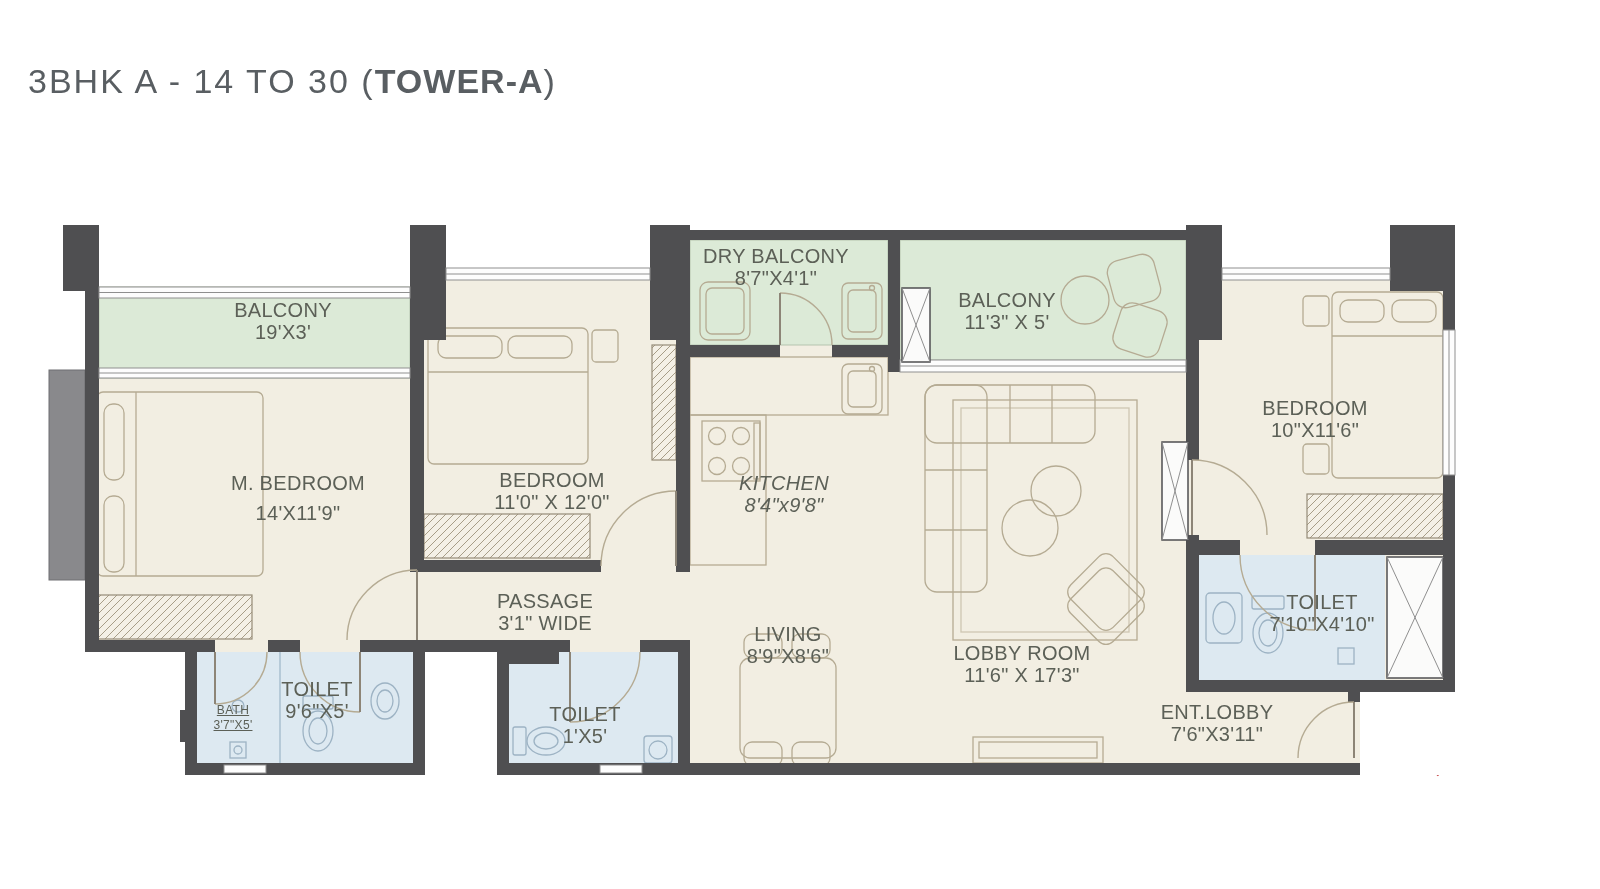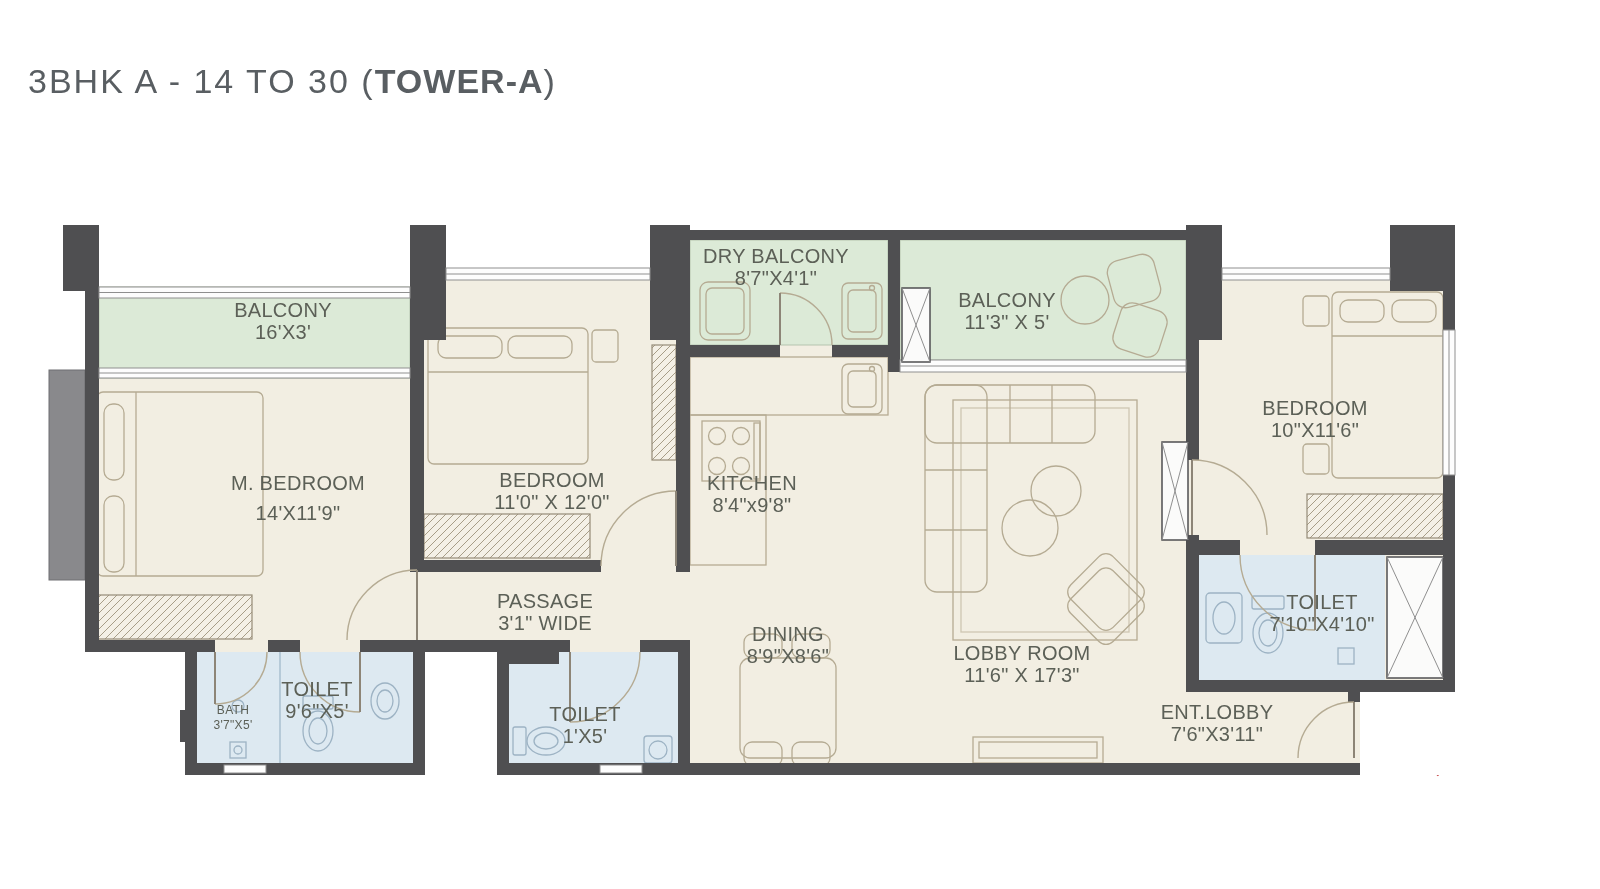--- a/index.html
+++ b/index.html
@@ -5,21 +5,21 @@
   html,body{margin:0;padding:0;background:#fff;}
   .page{position:relative;width:1480px;height:889px;background:#ffffff;overflow:hidden;
         font-family:"Liberation Sans",sans-serif;}
   .title{position:absolute;left:28px;top:62px;font-size:34px;letter-spacing:2px;
          color:#595e62;font-weight:400;white-space:nowrap;}
   .title b{font-weight:700;letter-spacing:1px;}
   .plan-svg{position:absolute;left:0;top:0;}
   .room-label{position:absolute;transform:translateX(-50%);display:flex;flex-direction:column;
               align-items:center;text-align:center;color:#5c6057;font-size:20px;line-height:22px;
               letter-spacing:.3px;white-space:nowrap;}
-  .room-label.small{font-size:12px;line-height:15px;}
+  .room-label.small{font-size:12px;line-height:15px;text-decoration:underline;}
   .logo{position:absolute;left:1495px;top:30px;}
   .entry-arrow{position:absolute;left:1403px;top:721px;}
 </style>
 </head>
 <body>
 
 <div class="page">
 
   <div class="title"><span>3BHK A - 14 TO 30 (</span><b>TOWER-A</b><span>)</span></div>
 
@@ -272,56 +272,56 @@
         <line x1="676" y1="491" x2="676" y2="566"></line>
         <line x1="1192" y1="460" x2="1192" y2="535"></line>
         <line x1="1315" y1="555" x2="1315" y2="630"></line>
         <line x1="1354" y1="702" x2="1354" y2="758"></line>
       </g>
     </g>
   </svg>
 
   <div class="room-label" style="left:283px;top:299px;">
     <span>BALCONY</span>
-    <span>16'X3'</span>
+    <span>19'X3'</span>
   </div>
   <div class="room-label" style="left:298px;top:472px;gap:8px;">
     <span>M. BEDROOM</span>
     <span>14'X11'9"</span>
   </div>
   <div class="room-label" style="left:552px;top:469px;">
     <span>BEDROOM</span>
     <span>11'0" X 12'0"</span>
   </div>
   <div class="room-label" style="left:776px;top:245px;">
     <span>DRY BALCONY</span>
     <span>8'7"X4'1"</span>
   </div>
-  <div class="room-label" style="left:752px;top:472px;">
+  <div class="room-label" style="left:784px;top:472px;font-style:italic;">
     <span>KITCHEN</span>
     <span>8'4"x9'8"</span>
   </div>
   <div class="room-label" style="left:1007px;top:289px;">
     <span>BALCONY</span>
     <span>11'3" X 5'</span>
   </div>
   <div class="room-label" style="left:1315px;top:397px;">
     <span>BEDROOM</span>
     <span>10"X11'6"</span>
   </div>
   <div class="room-label" style="left:1322px;top:591px;">
     <span>TOILET</span>
     <span>7'10"X4'10"</span>
   </div>
   <div class="room-label" style="left:545px;top:590px;justify-content:center;">
     <span>PASSAGE</span>
     <span>3'1" WIDE</span>
   </div>
   <div class="room-label" style="left:788px;top:623px;">
-    <span>DINING</span>
+    <span>LIVING</span>
     <span>8'9"X8'6"</span>
   </div>
   <div class="room-label" style="left:1022px;top:642px;">
     <span>LOBBY ROOM</span>
     <span>11'6" X 17'3"</span>
   </div>
   <div class="room-label" style="left:1210px;top:701px;margin-left:7px;">
     <span>ENT.LOBBY</span>
     <span>7'6"X3'11"</span>
   </div>

